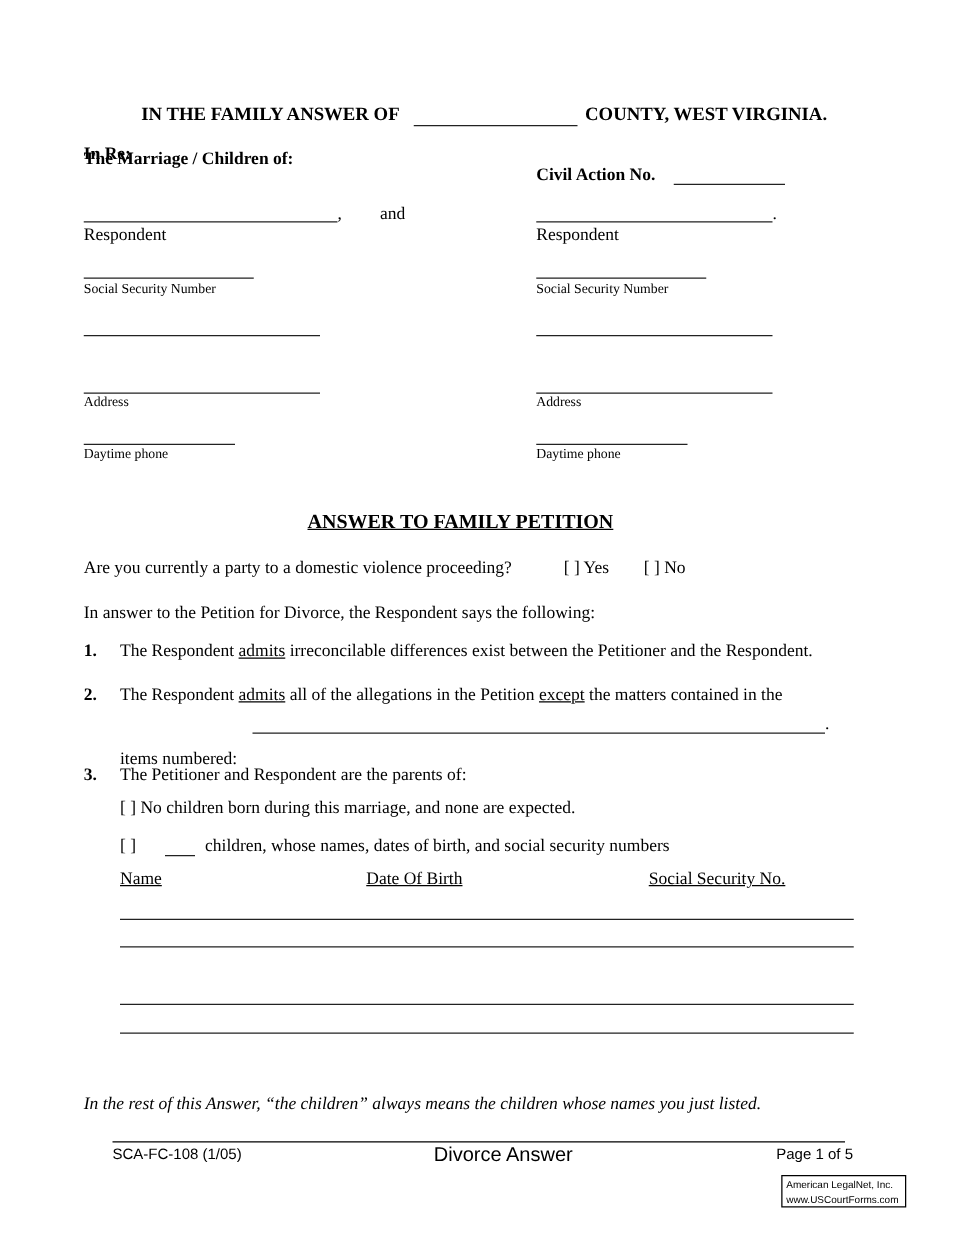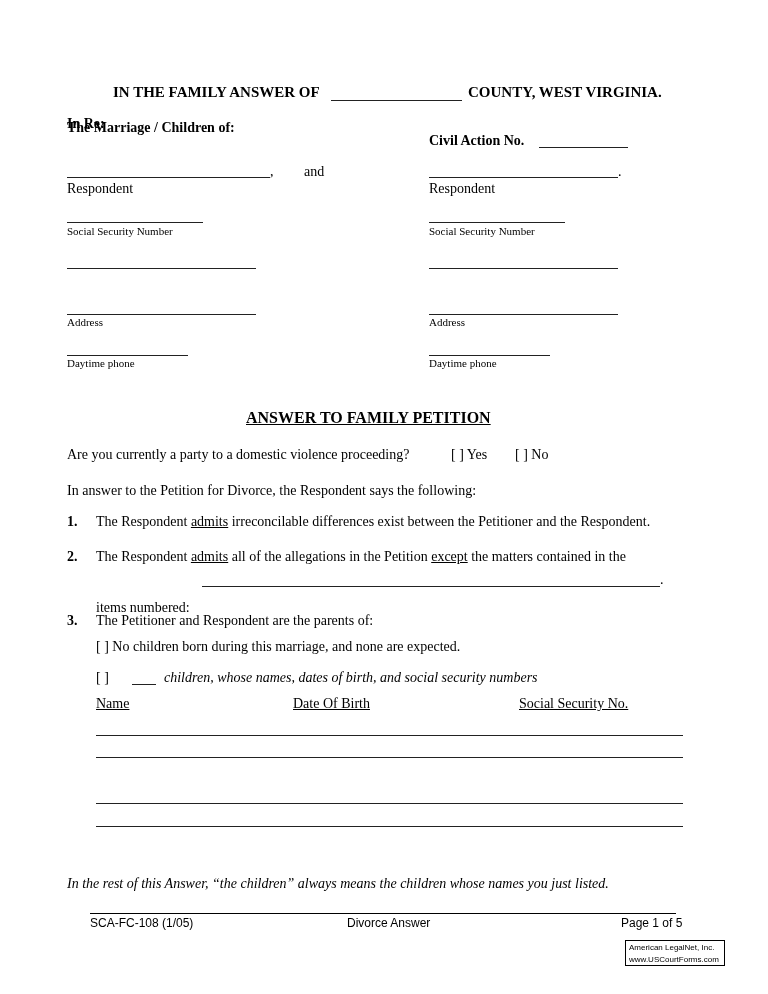--- a/index.html
+++ b/index.html
@@ -71,33 +71,33 @@
 <div class="abs body" style="left:96px; top:549px;"><span>The Respondent </span><span class="u">admits</span><span> all of the allegations in the Petition </span><span class="u">except</span><span> the matters contained in the</span></div>
 <div class="abs body" style="left:96px; top:600px;">items numbered:</div>
 <input class="field" style="left: 202px; top: 570px; width: 458px;" type="text" value="">
 <div class="abs body" style="left:660px; top:572px;">.</div>
 
 <div class="abs body" style="left:67px; top:613px; font-weight:bold;">3.</div>
 <div class="abs body" style="left:96px; top:613px;">The Petitioner and Respondent are the parents of:</div>
 <div class="abs body chk" style="left:96px; top:639px;">[   ]   No children born during this marriage, and none are expected.</div>
 <div class="abs body chk" style="left:96px; top:670px;">[   ]</div>
 <input class="field" style="left: 132px; top: 668px; width: 24px;" type="text" value="">
-<div class="abs body" style="left:164px; top:670px;font-style:italic;">children, whose names, dates of birth, and social security numbers</div>
+<div class="abs body" style="left:164px; top:670px;">children, whose names, dates of birth, and social security numbers</div>
 
 <div class="abs body u" style="left:96px; top:696px;">Name</div>
 <div class="abs body u" style="left:293px; top:696px;">Date Of Birth</div>
 <div class="abs body u" style="left:519px; top:696px;">Social Security No.</div>
 
 <input class="field" style="left: 96px; top: 719px; width: 587px;" type="text" value="">
 <input class="field" style="left: 96px; top: 741px; width: 587px;" type="text" value="">
 <input class="field" style="left: 96px; top: 787px; width: 587px;" type="text" value="">
 <input class="field" style="left: 96px; top: 810px; width: 587px;" type="text" value="">
 
 <div class="abs italic" style="left:67px; top:876px;">In the rest of this Answer, “the children” always means the children whose names you just listed.</div>
 
 <div class="footer-rule"></div>
 <div class="abs sans" style="left:90px; top:916px; font-size:12px;">SCA-FC-108  (1/05)</div>
-<div class="abs sans" style="left:347px; top:916px; font-size:12px;">Divorce Answer</div>
+<div class="abs sans" style="left:347px; top:916px; font-size:16px;">Divorce Answer</div>
 <div class="abs sans" style="left:621px; top:916px; font-size:12px;">Page 1 of 5</div>
 <div class="stamp sans">
   <div>American LegalNet, Inc.</div>
   <div>www.USCourtForms.com</div>
 </div>
 
 </body></html>

